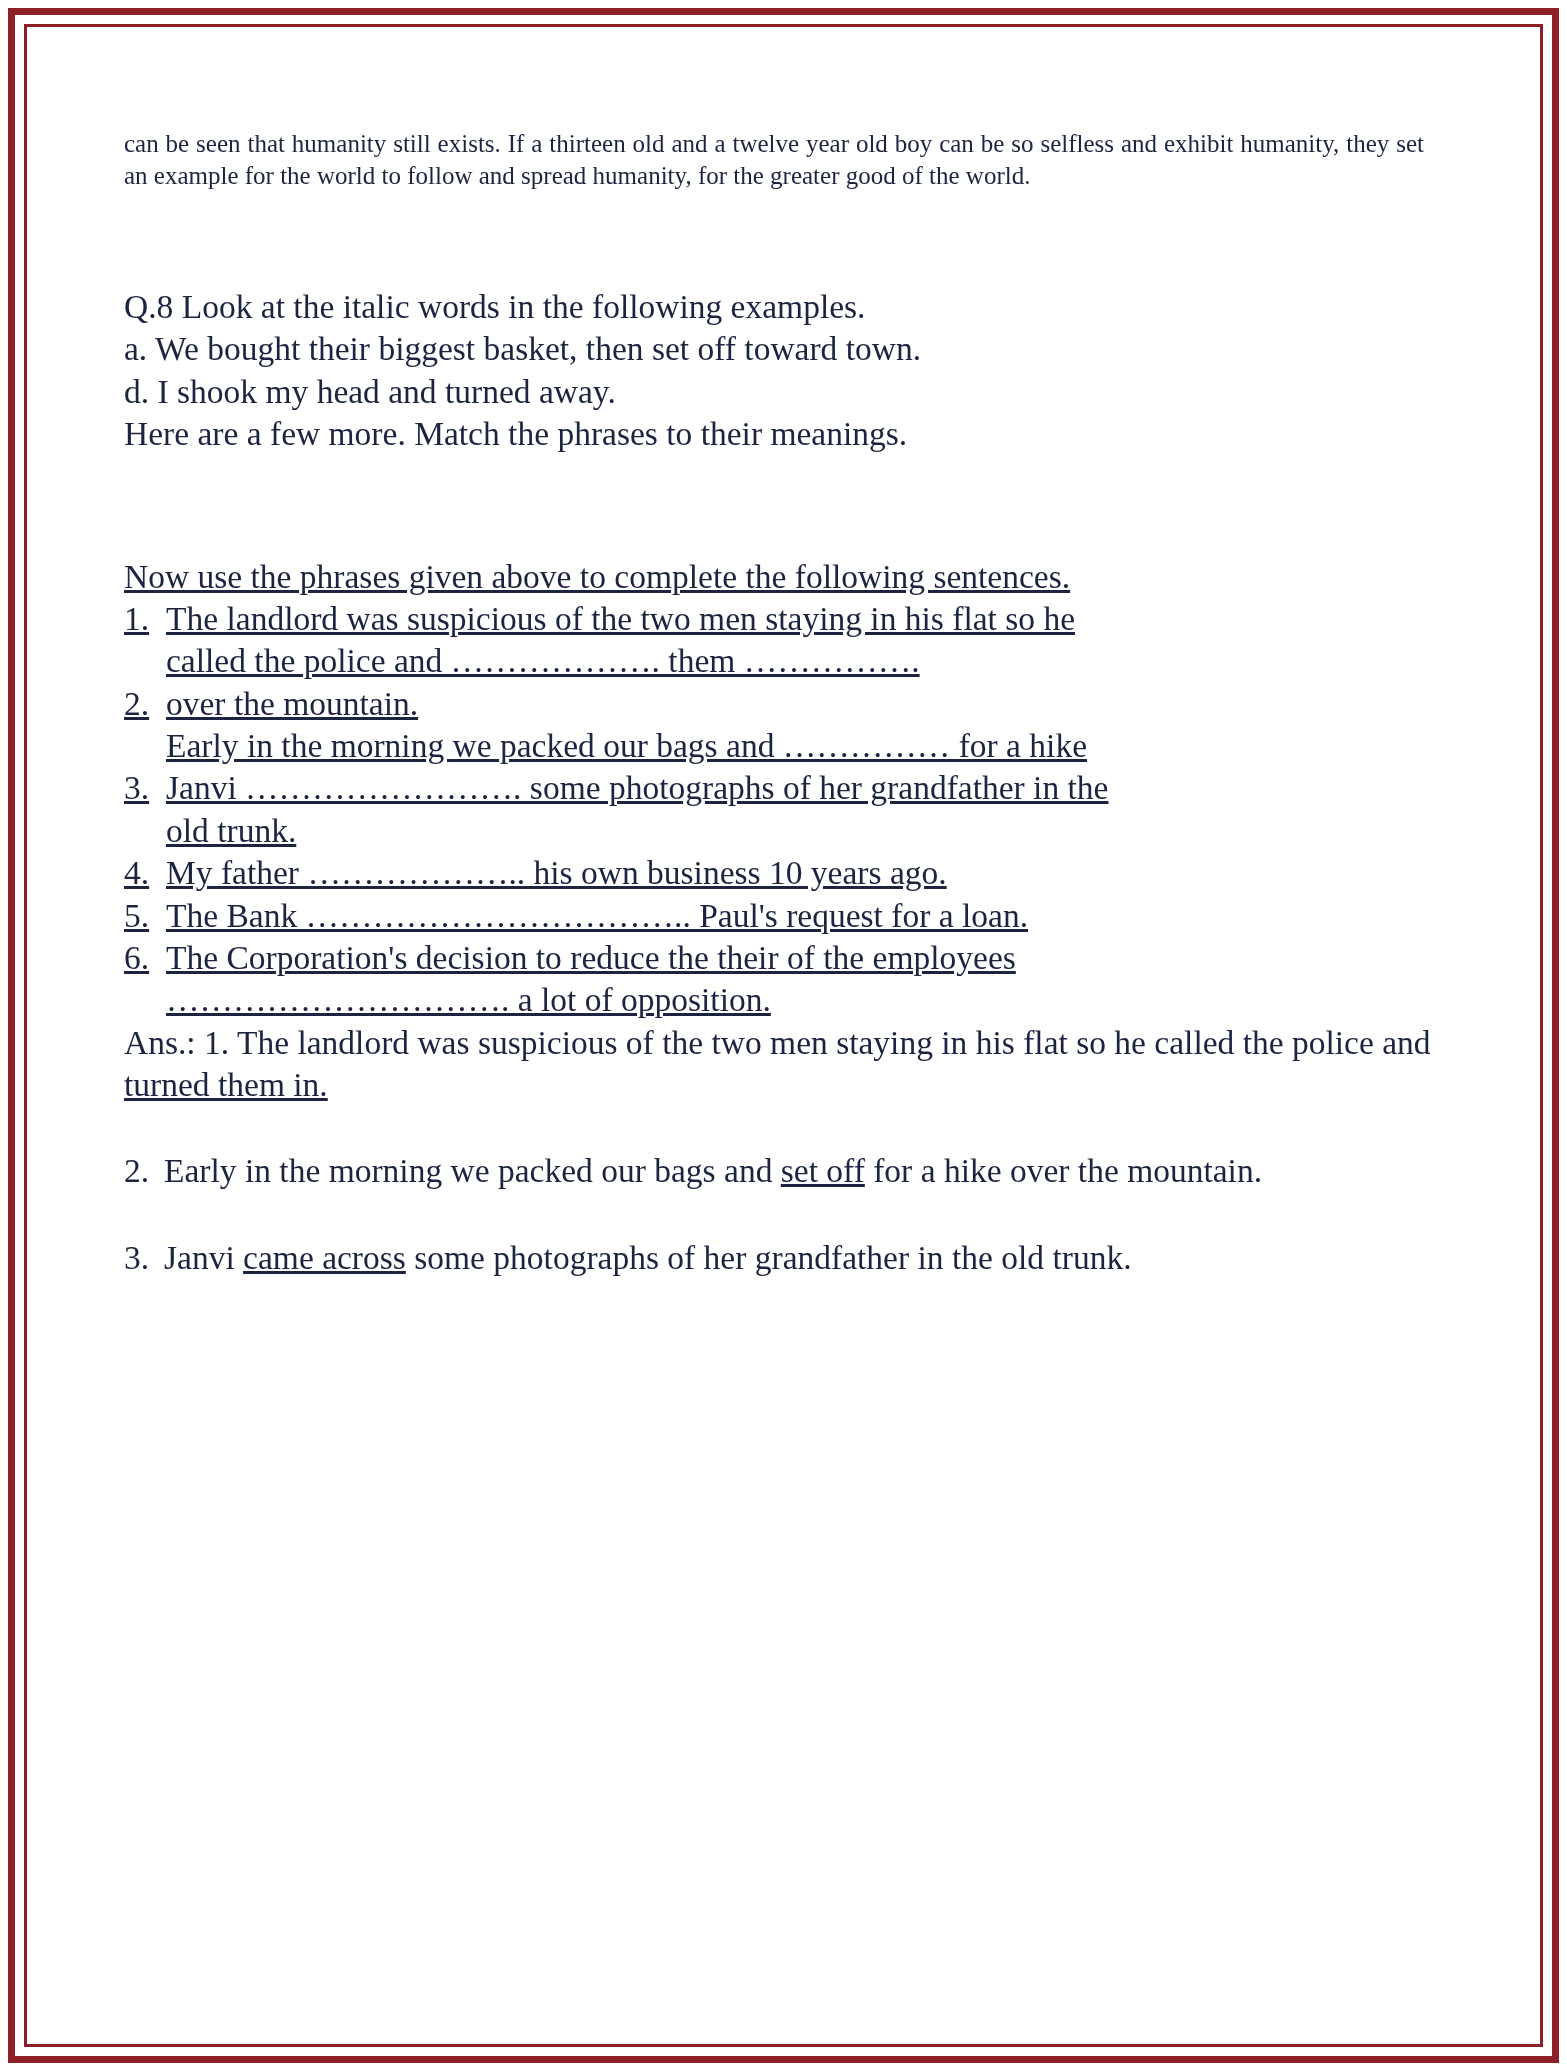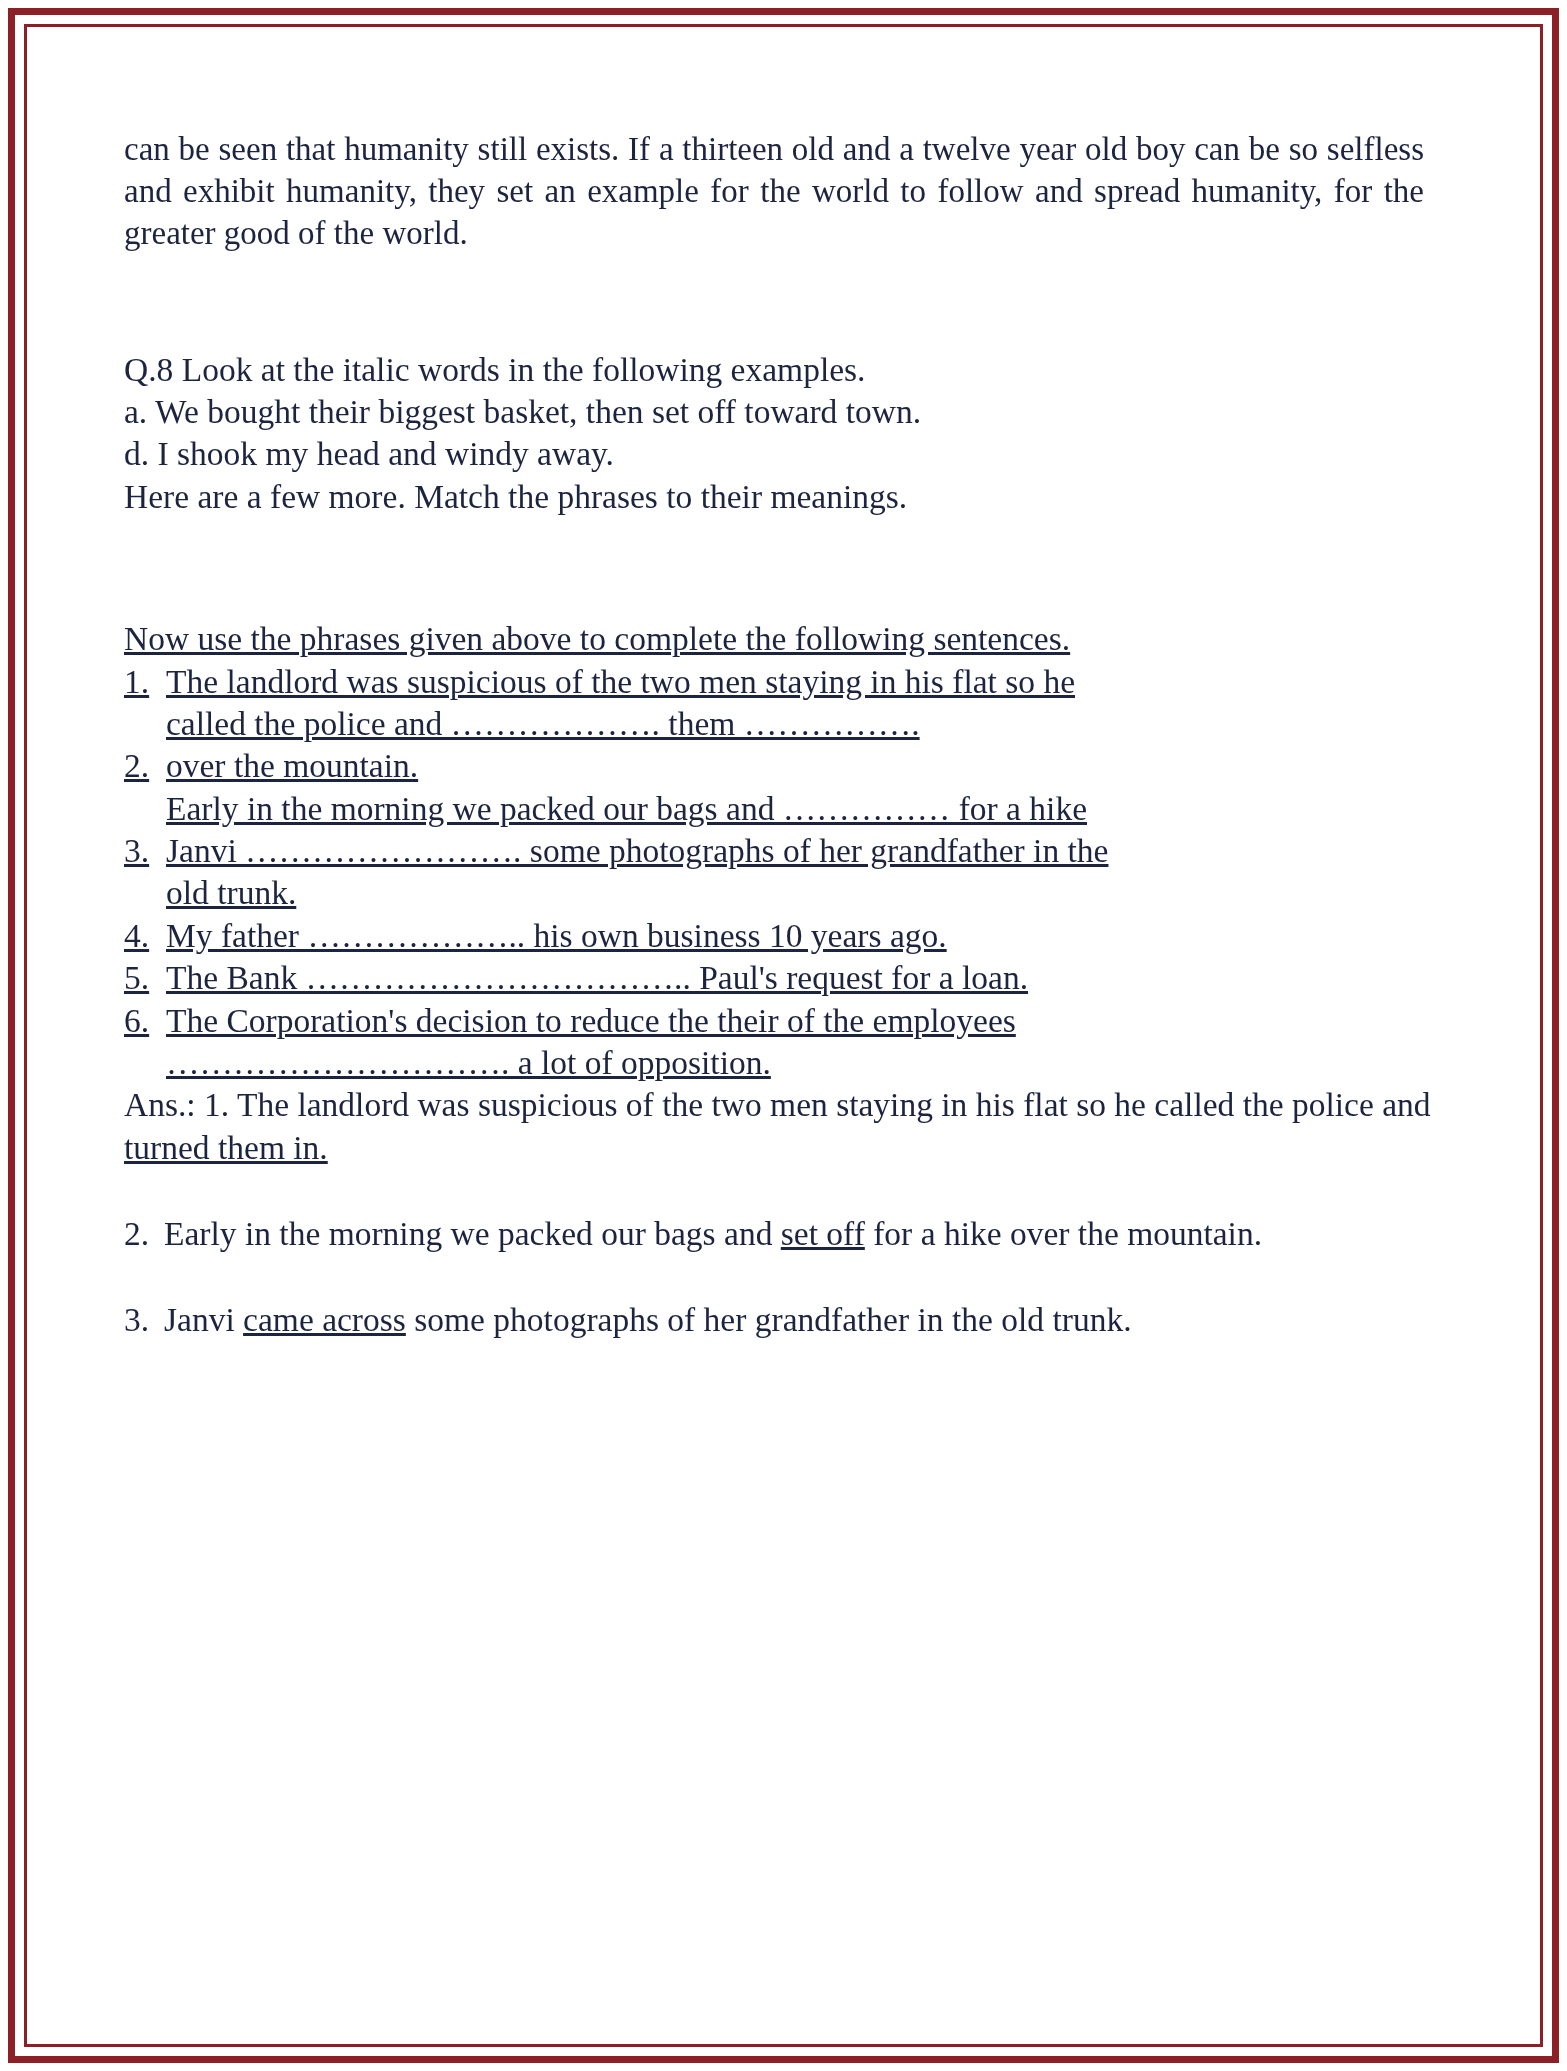--- a/index.html
+++ b/index.html
@@ -43,21 +43,21 @@
     position: absolute;
     left: 124px;
     top: 128px;
     width: 1320px;
     box-sizing: border-box;
   }
   p, div.line {
     margin: 0;
   }
   .para {
-    font-size: 33px;
+    font-size: 25px;
     line-height: 1.28;
     text-align: justify;
     text-justify: inter-word;
     width: 1300px;
   }
   .block-gap-1 { height: 94px; }
   .block-gap-2 { height: 100px; }
 
   .q-block { font-size: 33.5px; line-height: 1.265; }
   .q-block .line { white-space: pre-wrap; }
@@ -103,21 +103,21 @@
 
   <div class="content">
 
     <p class="para">can be seen that humanity still exists. If a thirteen old and a twelve year old boy can be so selfless and exhibit humanity, they set an example for the world to follow and spread humanity, for the greater good of the world.</p>
 
     <div class="block-gap-1"></div>
 
     <div class="q-block">
       <div class="line">Q.8 Look at the italic words in the following examples.</div>
       <div class="line">a. We bought their biggest basket, then set off toward town.</div>
-      <div class="line">d. I shook my head and windy away.</div>
+      <div class="line">d. I shook my head and turned away.</div>
       <div class="line">Here are a few more. Match the phrases to their meanings.</div>
     </div>
 
     <div class="block-gap-2"></div>
 
     <div class="list-block">
       <div class="line">Now use the phrases given above to complete the following sentences.</div>
 
       <div class="li">
         <span class="li-num">1.</span>

